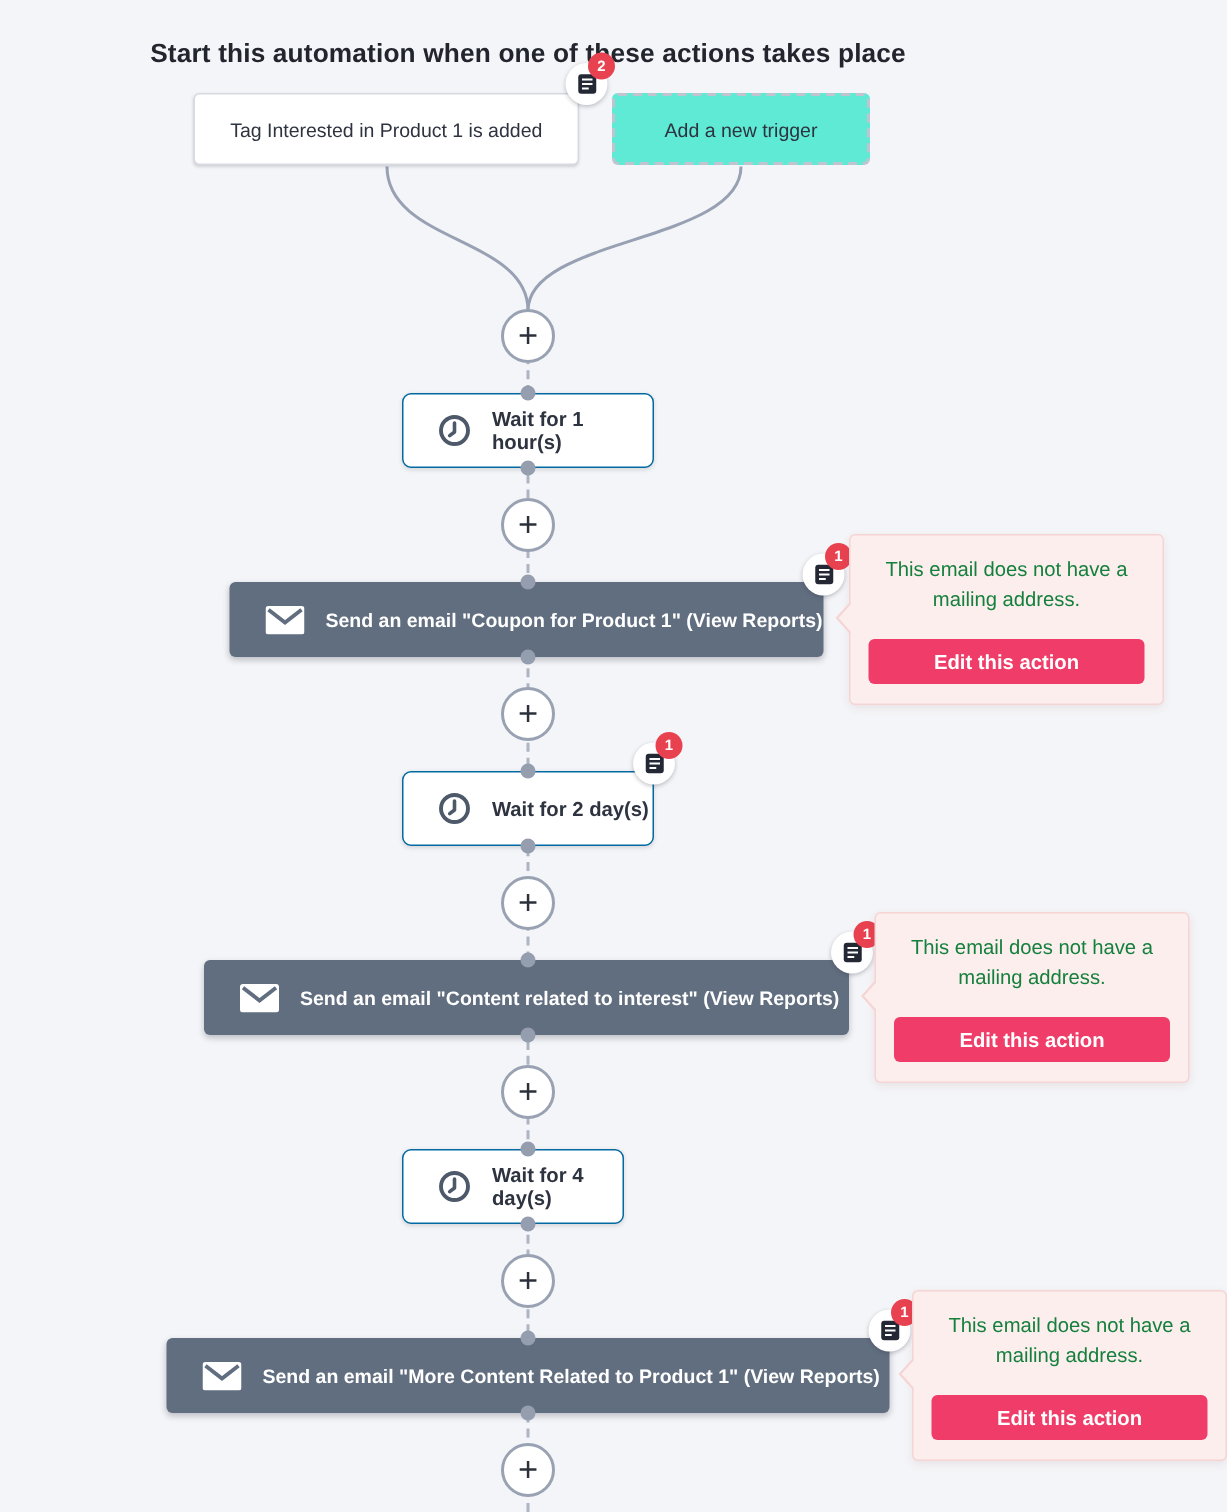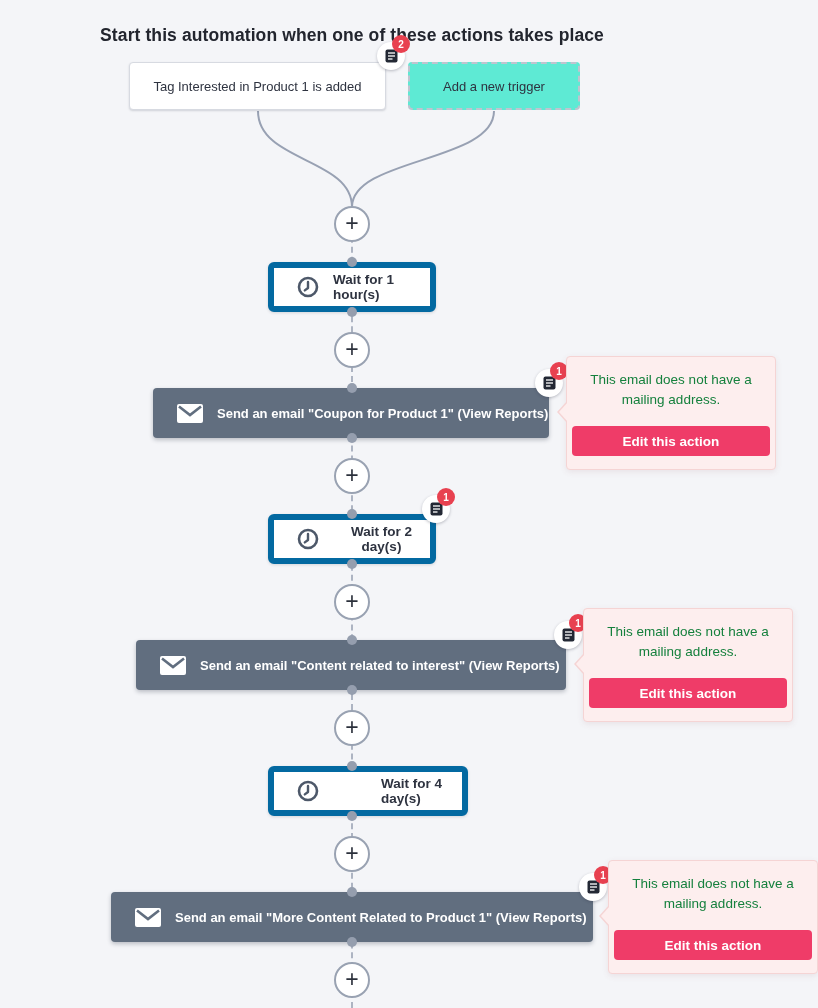--- a/index.html
+++ b/index.html
@@ -15,21 +15,21 @@
             border-left:2px dashed #adb4c2;z-index:0;}
   .dot{position:absolute;left:347px;width:10px;height:10px;border-radius:50%;
        background:#959eae;z-index:3;}
 
   
   .node{position:absolute;display:flex;align-items:center;box-sizing:border-box;z-index:2;}
   .trigger{background:#fff;border:1px solid #d7dae1;border-radius:4px;height:48px;
            justify-content:center;font-size:13px;font-weight:400;color:#2e3340;
            box-shadow:0 1px 2px rgba(45,50,70,.18);}
   .trigger.dashed{border:2px dashed #bfc4cf;box-shadow:none;background:#5eead4;}
-  .wait{background:#fff;border:6px solid #0369a1;border-radius:6px;height:50px;
+  .wait{background:#fff;border:1px solid #0369a1;border-radius:6px;height:50px;
         padding-left:22px;font-size:13.5px;font-weight:700;color:#2e3340;
         box-shadow:0 1px 3px rgba(45,50,70,.16);}
   .wait .icon{margin-right:13px;display:flex;}
   .email{background:#616e7f;border-radius:4px;height:50px;padding-left:24px;
          font-size:13px;font-weight:700;color:#fff;
          box-shadow:0 2px 4px rgba(40,46,64,.28);white-space:nowrap;}
   .email .icon{margin-right:14px;display:flex;}
 
   
   .plus{position:absolute;left:334px;width:36px;height:36px;border-radius:50%;
@@ -46,21 +46,21 @@
         background:#e84150;color:#fff;font-size:10px;font-weight:700;
         display:flex;align-items:center;justify-content:center;}
 
   
   .tooltip{position:absolute;width:210px;height:114px;background:#fdeeee;
            border:1px solid #f5d4d4;border-radius:4px;z-index:4;
            box-shadow:0 2px 6px rgba(140,70,80,.10);box-sizing:border-box;}
   .tooltip .msg{margin:13px 14px 0;text-align:center;font-size:13.5px;color:#15803d;
                 line-height:1.5;}
   .tooltip .edit-btn{position:absolute;left:50%;transform:translateX(-50%);bottom:13px;
-                width:198px;height:30px;background:#ef3c68;border:none;border-radius:4px;
+                width:184px;height:30px;background:#ef3c68;border:none;border-radius:4px;
                 color:#fff;font-size:13.5px;font-weight:700;cursor:pointer;
                 font-family:"Liberation Sans","DejaVu Sans",sans-serif;}
   .tip-arrow{position:absolute;left:-10px;top:44px;width:0;height:0;
              border-top:11px solid transparent;border-bottom:11px solid transparent;
              border-right:10px solid #f5d4d4;}
   .tip-arrow::after{content:"";position:absolute;left:2px;top:-10px;width:0;height:0;
              border-top:10px solid transparent;border-bottom:10px solid transparent;
              border-right:9px solid #fdeeee;}
 </style>
 </head>
@@ -194,21 +194,21 @@
         </svg>
     </span>
     <span class="count">1</span>
   </div>
   <div class="tooltip" style="left:583px;top:608px;">
     <span class="tip-arrow"></span>
     <div class="msg">This email does not have a mailing address.</div>
     <button class="edit-btn">Edit this action</button>
   </div>
 
-  <div class="node wait" style="left:268px;top:766px;width:200px;gap:48px;">
+  <div class="node wait" style="left:268px;top:766px;width:148px;">
     <span class="icon">
       <svg width="24" height="24" viewBox="0 0 24 24">
           <circle cx="12" cy="12" r="9" fill="none" stroke="#4d5869" stroke-width="2.6"></circle>
           <path d="M12 7 L12 13 L8.8 15.4" fill="none" stroke="#4d5869" stroke-width="2.4" stroke-linecap="round" stroke-linejoin="round"></path>
         </svg>
     </span>
     <span>Wait for 4 day(s)</span>
   </div>
 
   <div class="node email" style="left:111px;top:892px;width:482px;">

